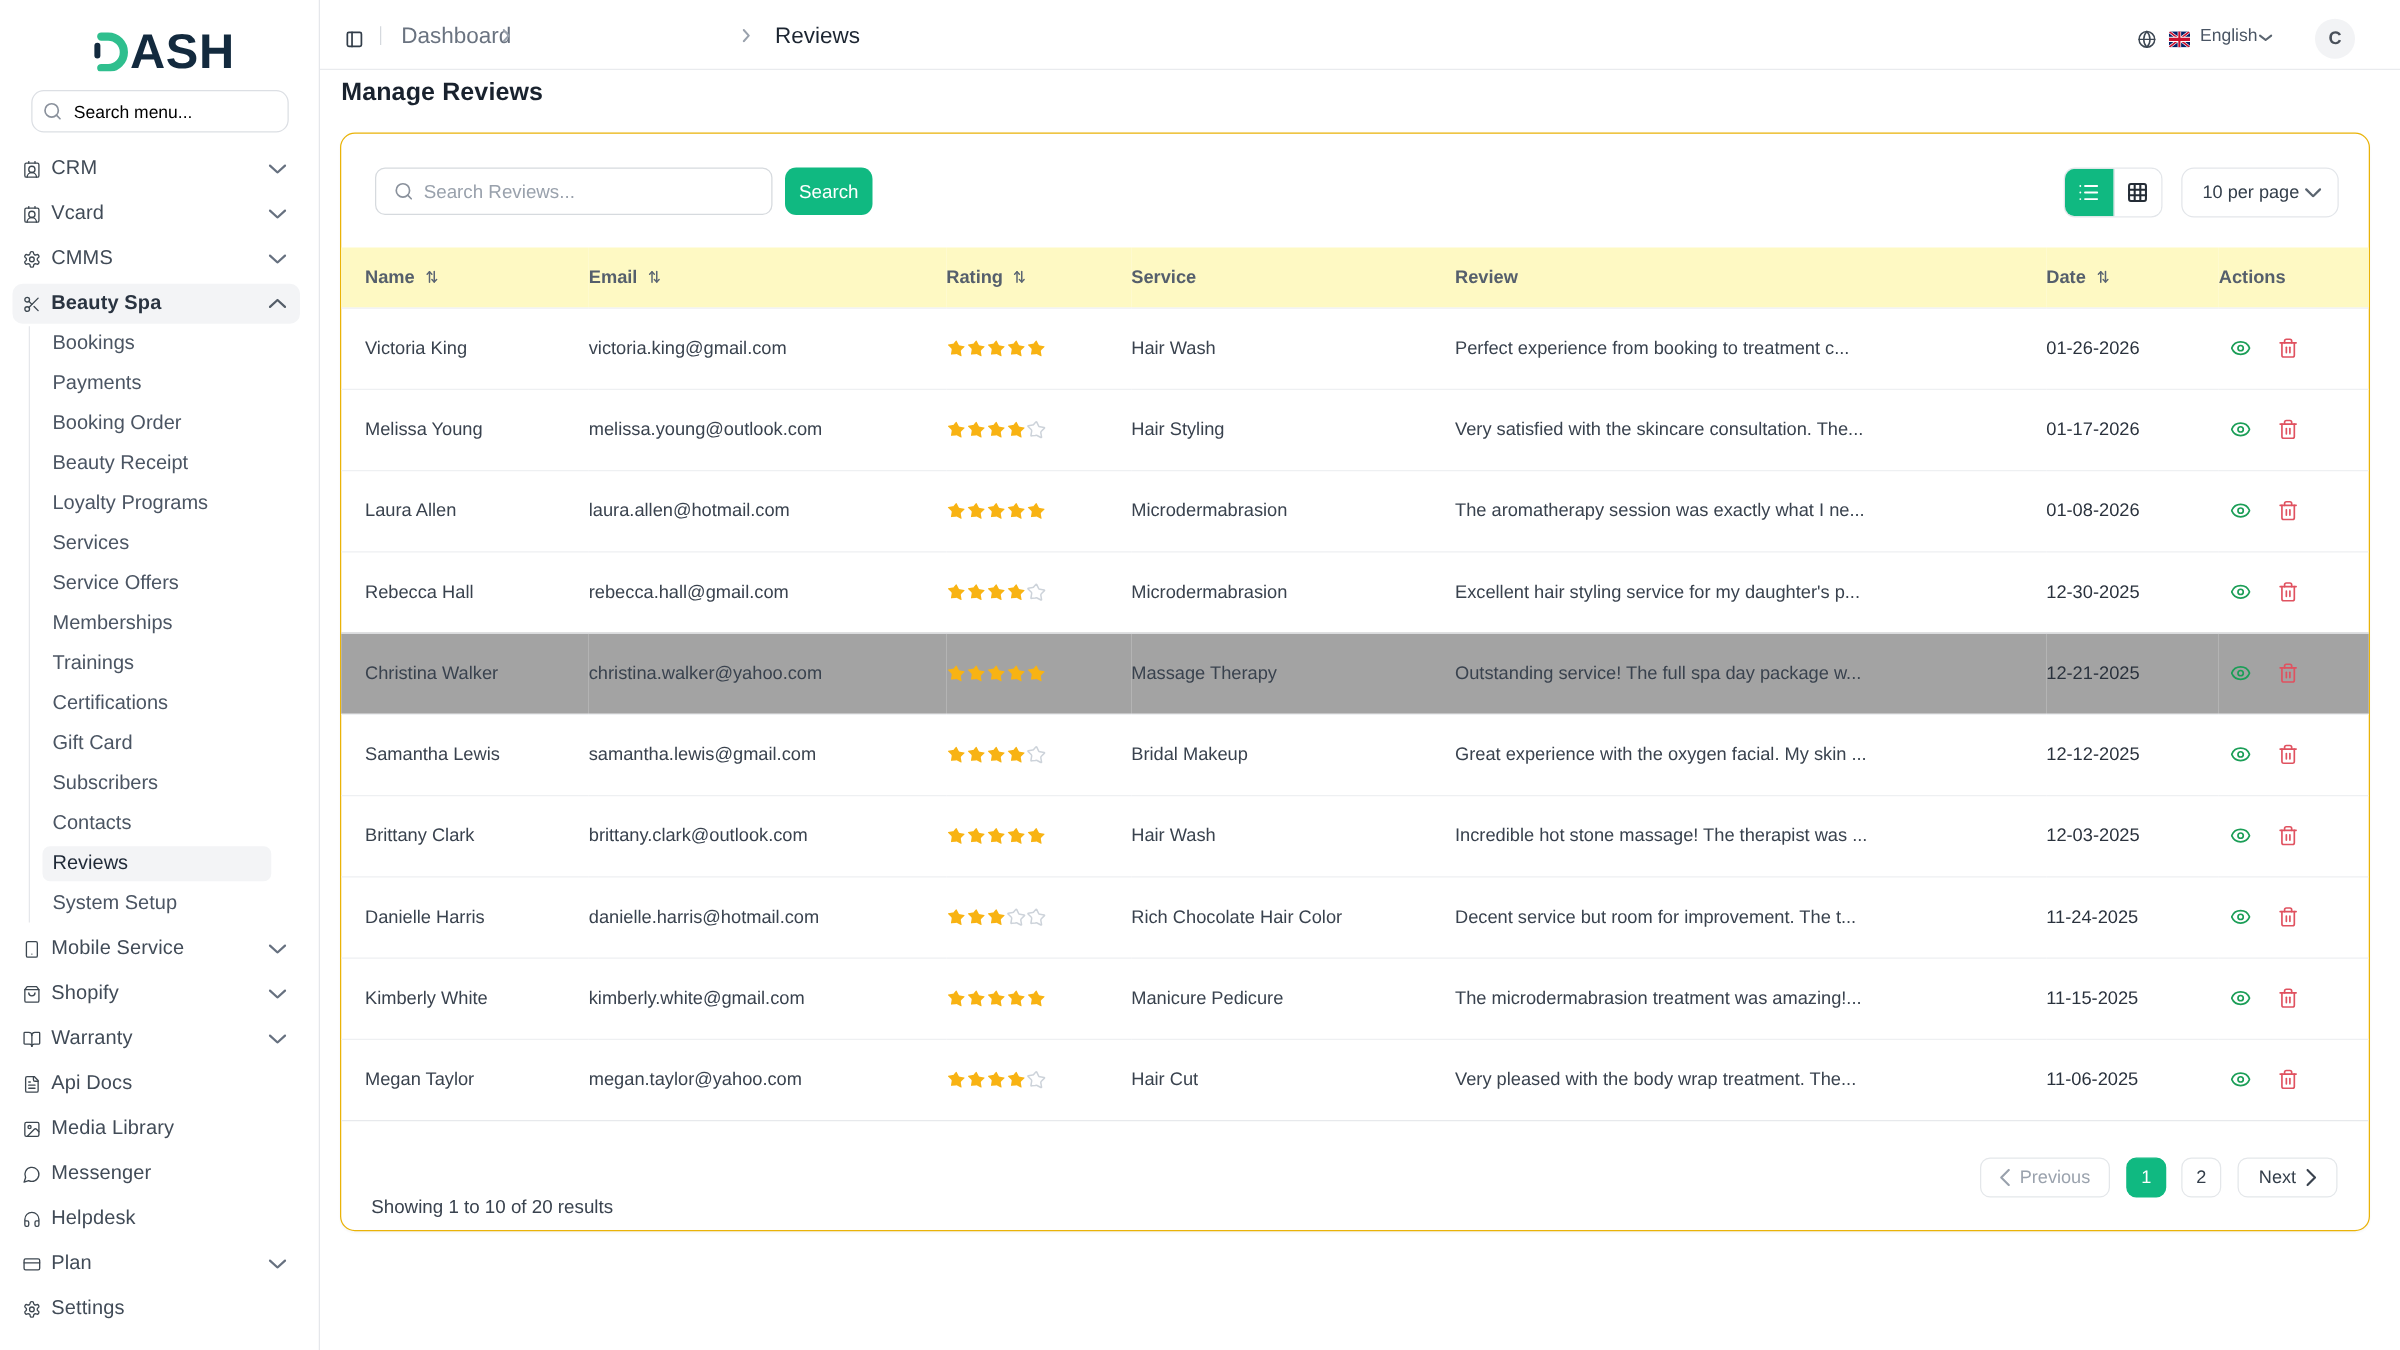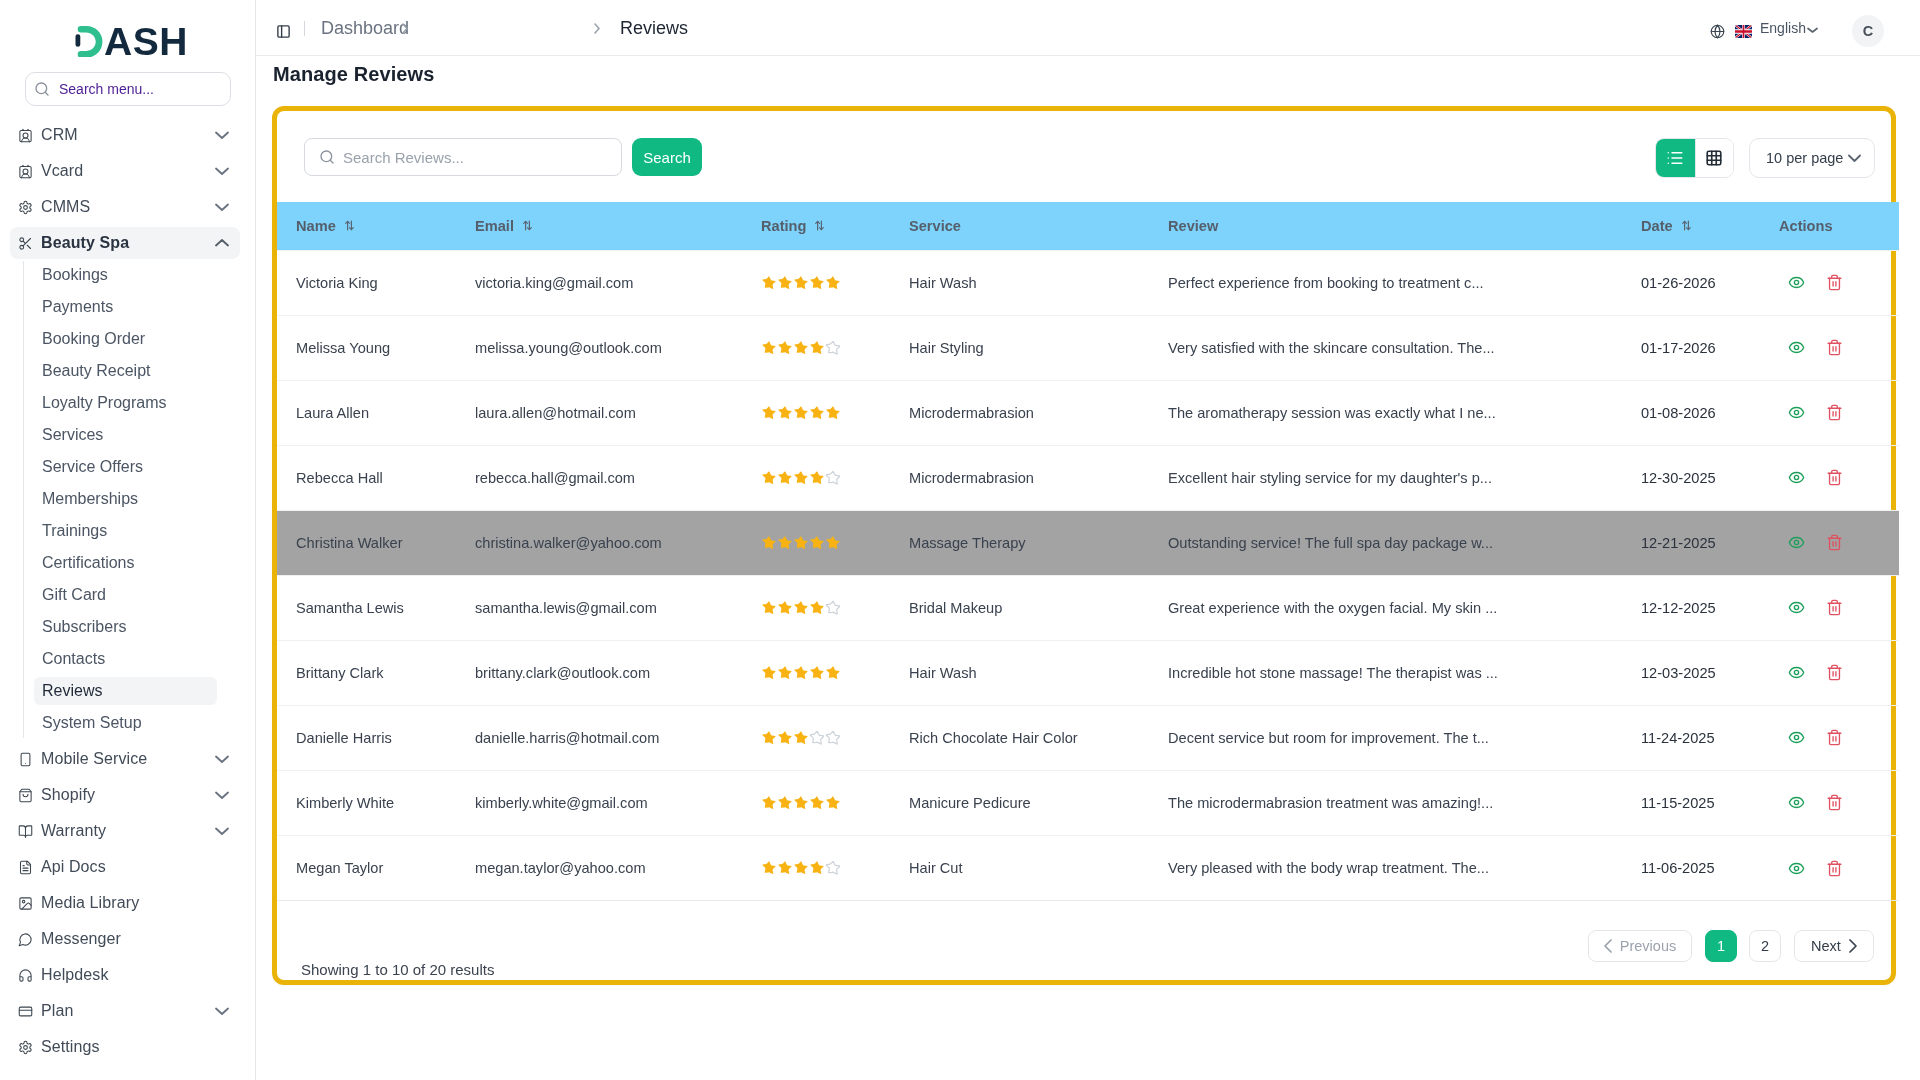--- a/index.html
+++ b/index.html
@@ -1,50 +1,50 @@
 <!DOCTYPE html>
 <html><head><meta charset="utf-8"><title>Manage Reviews</title>
 <style>
 * { margin:0; padding:0; box-sizing:border-box; }
 html,body { width:1920px; height:1080px; background:#fff; font-family:"Liberation Sans", sans-serif; overflow:hidden; }
 svg { display:block; }
 
 #side { position:absolute; left:0; top:0; width:256px; height:1080px; background:#fff; border-right:1px solid #e5e7eb; }
 #ssearch { position:absolute; left:25px; top:72px; width:206px; height:34px; border:1px solid #dcdfe4; border-radius:10px; display:flex; align-items:center; padding-left:8px; }
-#ssearch span { color:#4c1d95; font-size:14px; margin-left:9px;text-align:right; }
+#ssearch span { color:#000000; font-size:14px; margin-left:9px;text-align:right; }
 .nitem { position:absolute; left:10px; width:230px; height:32px; border-radius:8px; display:flex; align-items:center; color:#414b57; font-size:16px; }
 .nitem.active { background:#f3f4f6; color:#2a3441; font-weight:600; }
 .nico { margin-left:8px; display:flex; }
 .nlab { margin-left:8px; flex:1; letter-spacing:.1px; }
 .nchev { margin-right:11px; display:flex; }
 .vline { position:absolute; left:23px; width:1px; background:#e5e7eb; }
 .sitem { position:absolute; left:34px; width:183px; height:28px; border-radius:6px; display:flex; align-items:center; padding-left:8px; color:#4b5563; font-size:16px; }
 .sitem.active { background:#f3f4f6; color:#1f2937; }
 
 #hdr { position:absolute; left:256px; top:0; width:1664px; height:56px; background:#fff; border-bottom:1px solid #e9ebee; }
 #hdr .pane { position:absolute; left:20px; top:24px; }
 #hdr .div { position:absolute; left:48px; top:21px; width:1px; height:15px; background:#d5d9de; }
 .bc { position:absolute; top:0; height:56px; display:flex; align-items:center; font-size:18px; }
 .hr { position:absolute; }
 #avatar { position:absolute; left:1596px; top:15px; width:32px; height:32px; border-radius:50%; background:#f2f3f5; color:#49505a; font-size:14.5px; font-weight:700; display:flex; align-items:center; justify-content:center; }
 
 #title { position:absolute; left:273px; top:63px; font-size:20px; font-weight:700; color:#19222e; letter-spacing:.1px; }
-#card { position:absolute; left:272px; top:106px; width:1624px; height:879px; background:#fff; border:5px solid #eab308; border-radius:12px; box-shadow:0 1px 2px rgba(16,24,40,.04);padding-left:41px; }
+#card { position:absolute; left:272px; top:106px; width:1624px; height:879px; background:#fff; border:1px solid #eab308; border-radius:12px; box-shadow:0 1px 2px rgba(16,24,40,.04);padding-left:41px; }
 #inp { position:absolute; left:27px; top:27px; width:318px; height:38px; border:1px solid #d6dade; border-radius:8px; display:flex; align-items:center; padding-left:14px; }
 #inp span { color:#99a1ac; font-size:15px; margin-left:8px; }
 #sbtn { position:absolute; left:355px; top:27px; width:70px; height:38px; background:#10b981; border-radius:9px; color:#fff; font-size:15px; display:flex; align-items:center; justify-content:center; }
 #toggle { position:absolute; left:1378px; top:27px; width:79px; height:40px; border:1px solid #e3e6ea; border-radius:9px; overflow:hidden; display:flex; }
 #toggle .half { width:50%; height:100%; display:flex; align-items:center; justify-content:center; }
 #toggle .on { background:#10b981; }
 #toggle .off { background:#fff; border-left:1px solid #e3e6ea; }
 #pp { position:absolute; left:1472px; top:27px; width:126px; height:40px; border:1px solid #e3e6ea; border-radius:10px; display:flex; align-items:center; padding:0 13px 0 16px; font-size:14.5px; color:#333e4a; }
 #pp span { flex:1; }
 
 table { position:absolute; left:0; top:91px; width:1622px; border-collapse:collapse; table-layout:fixed; }
-th { background:#7dd3fc; height:48px; text-align:left; font-size:14.6px; font-weight:700; color:#555f6c; vertical-align:middle; }
+th { background:#fef9c3; height:48px; text-align:left; font-size:14.6px; font-weight:700; color:#555f6c; vertical-align:middle; }
 th .hwrap { display:flex; align-items:center; gap:7px; }
 td { height:65px; vertical-align:middle; font-size:14.6px; color:#39424e; border-top:1px solid #eef0f2; }
 tr.alt td { background:#a3a3a3; }
 td.c1, th.c1 { padding-left:19px; }
 td.dt { color:#2a323d; }
 .stars { display:flex; gap:0px; }
 .st { margin-right:0; }
 td.act .ai { display:inline-block; vertical-align:middle; }
 td.act .ai + .ai { margin-left:21px; }
 td.act { padding-left:9px; }

